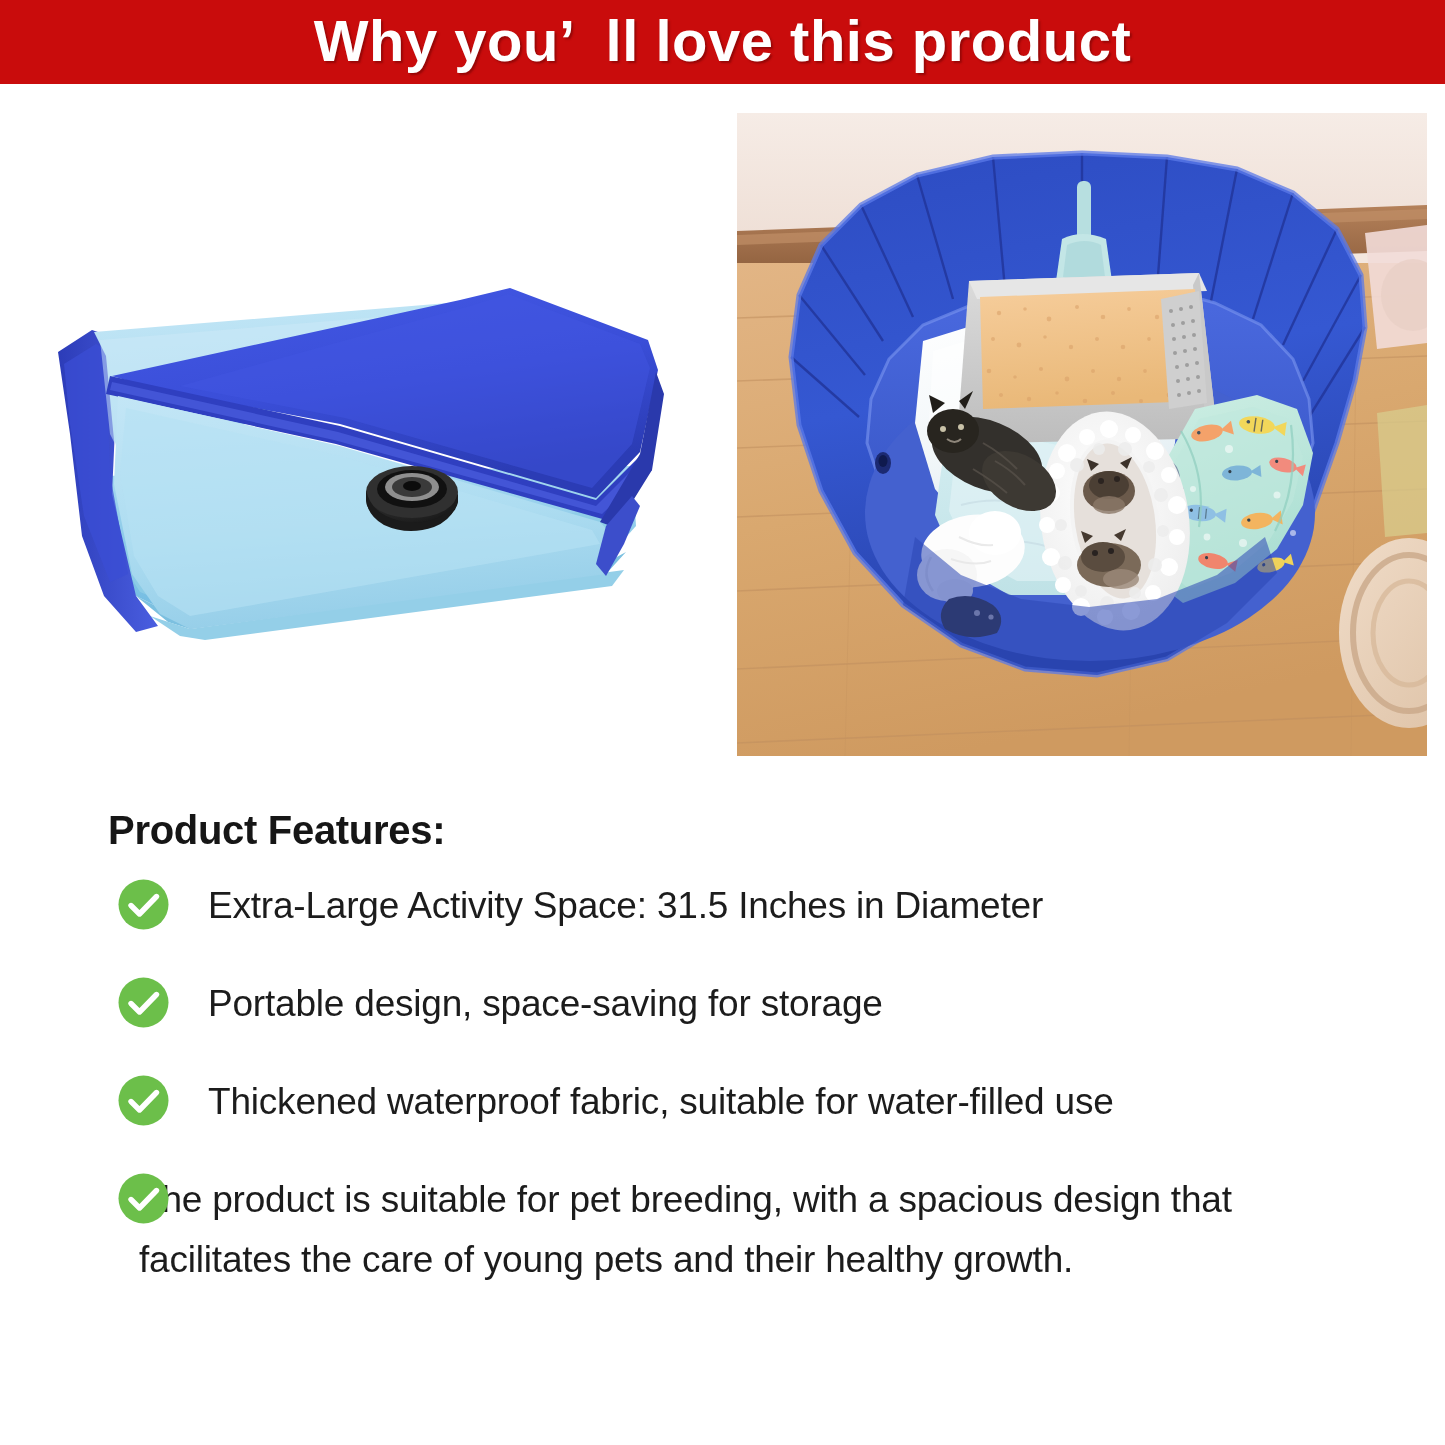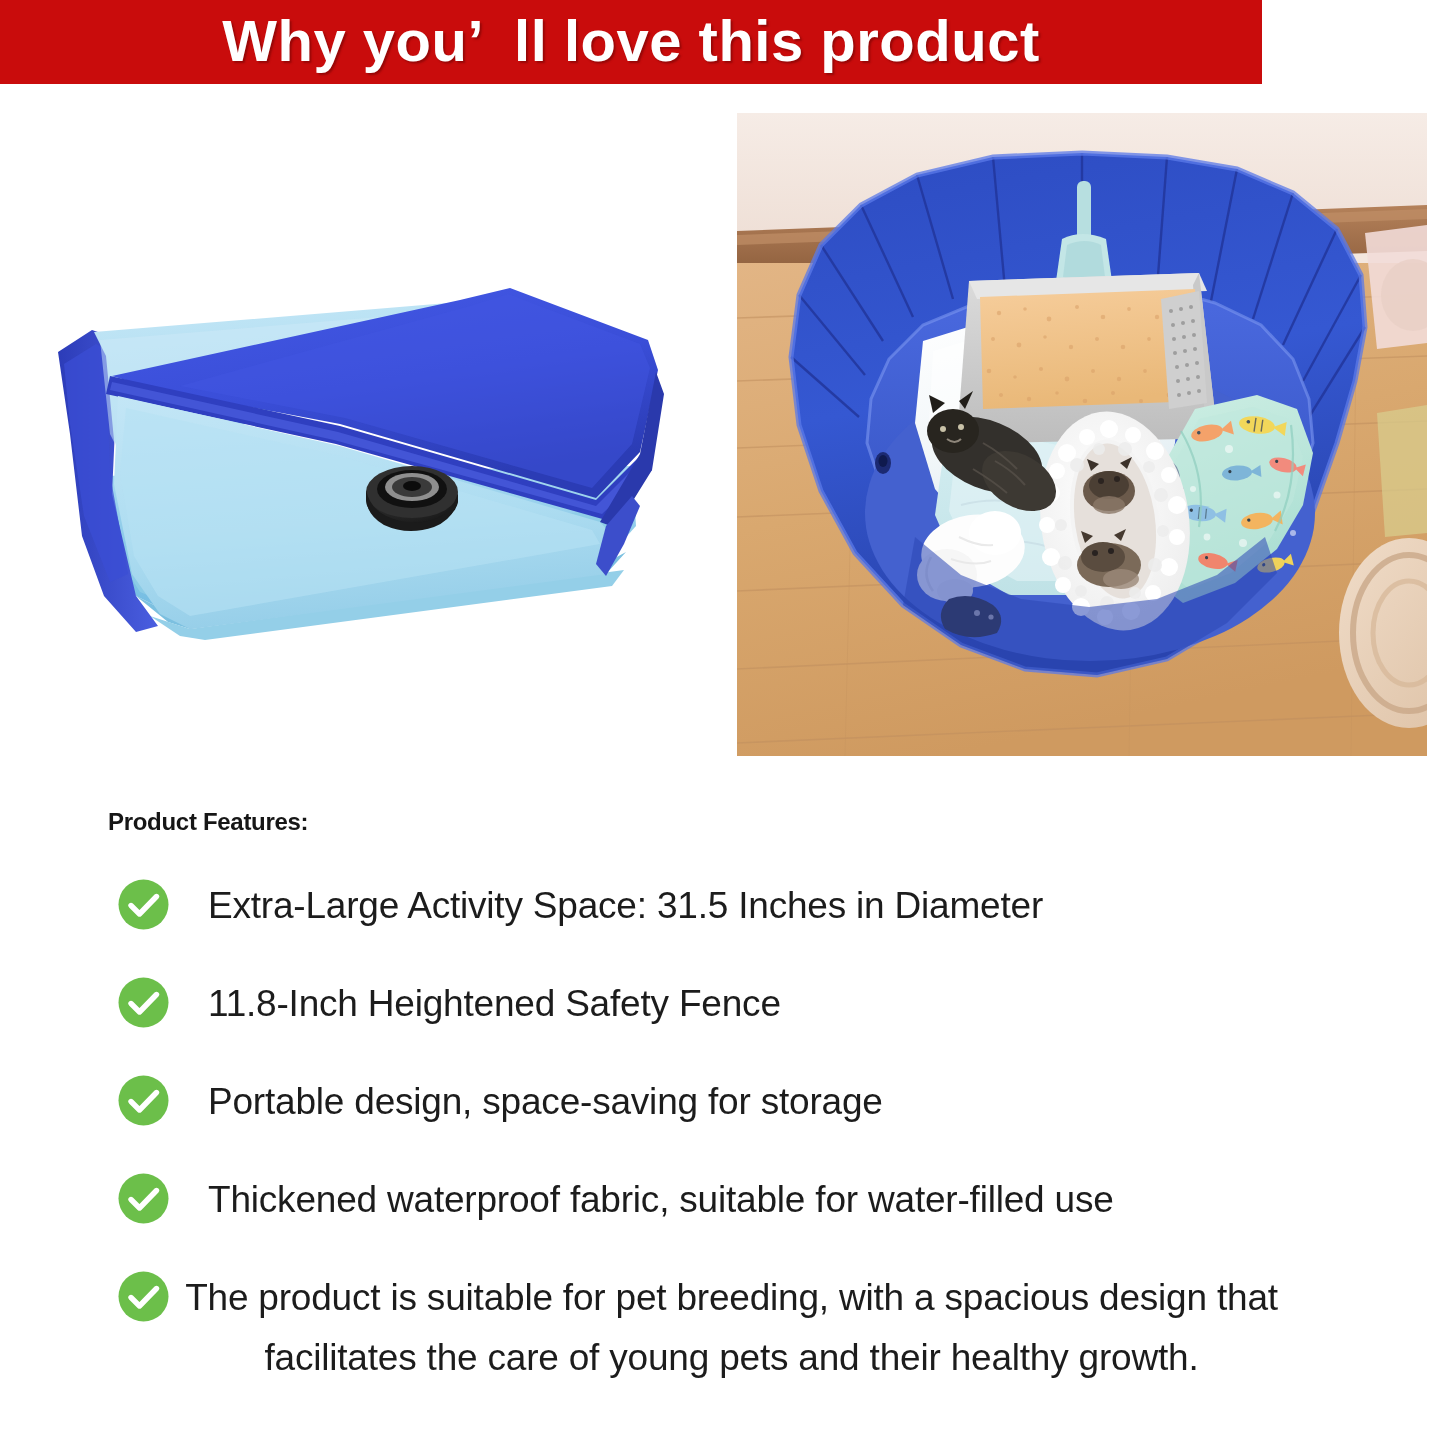--- a/index.html
+++ b/index.html
@@ -13,21 +13,21 @@
     font-family: "Liberation Sans", sans-serif;
     overflow: hidden;
     position: relative;
   }
 
   
   .banner {
     position: absolute;
     left: 0;
     top: 0;
-    width: 1262px;
+    width: 1445px;
     height: 84px;
     background: #c90c0c;
     display: flex;
     align-items: center;
     justify-content: center;
     box-sizing: border-box;
   }
   .banner-title {
     color: #ffffff;
     font-family: "Liberation Sans", sans-serif;
@@ -81,32 +81,31 @@
   .features {
     position: absolute;
     left: 0;
     top: 790px;
     width: 1445px;
   }
   .features-heading {
     position: absolute;
     left: 108px;
     top: 18px;
-    font-size: 24px;
+    font-size: 40px;
     font-weight: bold;
     color: #161616;
     font-family: "Liberation Sans", sans-serif;
     letter-spacing: -0.3px;
   }
   .feature-list {
     position: absolute;
     left: 0;
     top: 86px;
     width: 1445px;
-    text-align: center;
   }
   .feature-row {
     position: relative;
     display: flex;
     align-items: flex-start;
     padding-left: 117px;
     margin-bottom: 38px;
     min-height: 56px;
   }
   .feature-row.multiline { margin-bottom: 0; padding-left: 48px; }
@@ -608,29 +607,20 @@
     <div class="feature-row">
       <span class="check-icon">
         <svg width="53" height="53" viewBox="0 0 53 53" xmlns="http://www.w3.org/2000/svg">
           <circle cx="26.5" cy="26.5" r="25" fill="#6cbf4a"></circle>
           <path d="M14 27.5 L22.5 36 L39.5 18.5" fill="none" stroke="#ffffff" stroke-width="5.4" stroke-linecap="round" stroke-linejoin="round"></path>
         </svg>
       </span>
       <span class="feature-text">Extra-Large Activity Space: 31.5 Inches in Diameter</span>
     </div>
 
-    <div class="feature-row">
-      <span class="check-icon">
-        <svg width="53" height="53" viewBox="0 0 53 53" xmlns="http://www.w3.org/2000/svg">
-          <circle cx="26.5" cy="26.5" r="25" fill="#6cbf4a"></circle>
-          <path d="M14 27.5 L22.5 36 L39.5 18.5" fill="none" stroke="#ffffff" stroke-width="5.4" stroke-linecap="round" stroke-linejoin="round"></path>
-        </svg>
-      </span>
-      <span class="feature-text">11.8-Inch Heightened Safety Fence</span>
-    </div>
 
     <div class="feature-row">
       <span class="check-icon">
         <svg width="53" height="53" viewBox="0 0 53 53" xmlns="http://www.w3.org/2000/svg">
           <circle cx="26.5" cy="26.5" r="25" fill="#6cbf4a"></circle>
           <path d="M14 27.5 L22.5 36 L39.5 18.5" fill="none" stroke="#ffffff" stroke-width="5.4" stroke-linecap="round" stroke-linejoin="round"></path>
         </svg>
       </span>
       <span class="feature-text">Portable design, space-saving for storage</span>
     </div>

